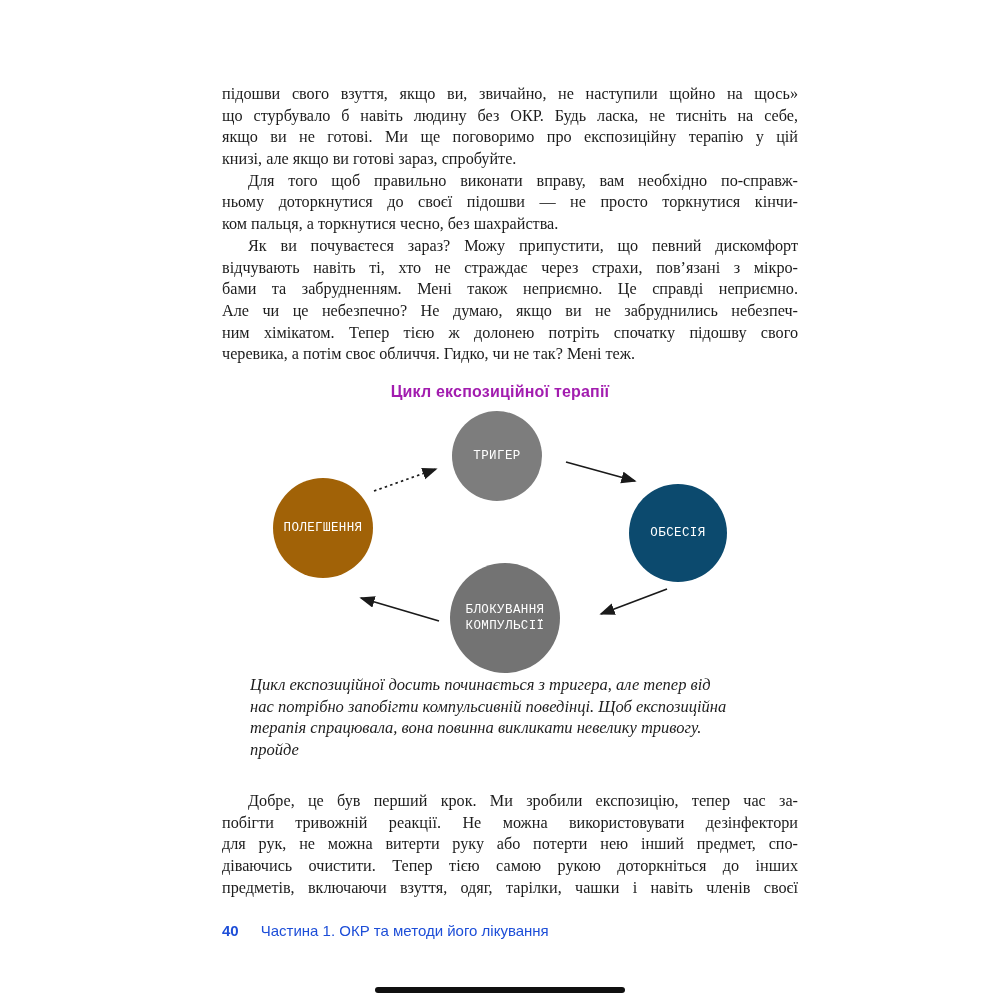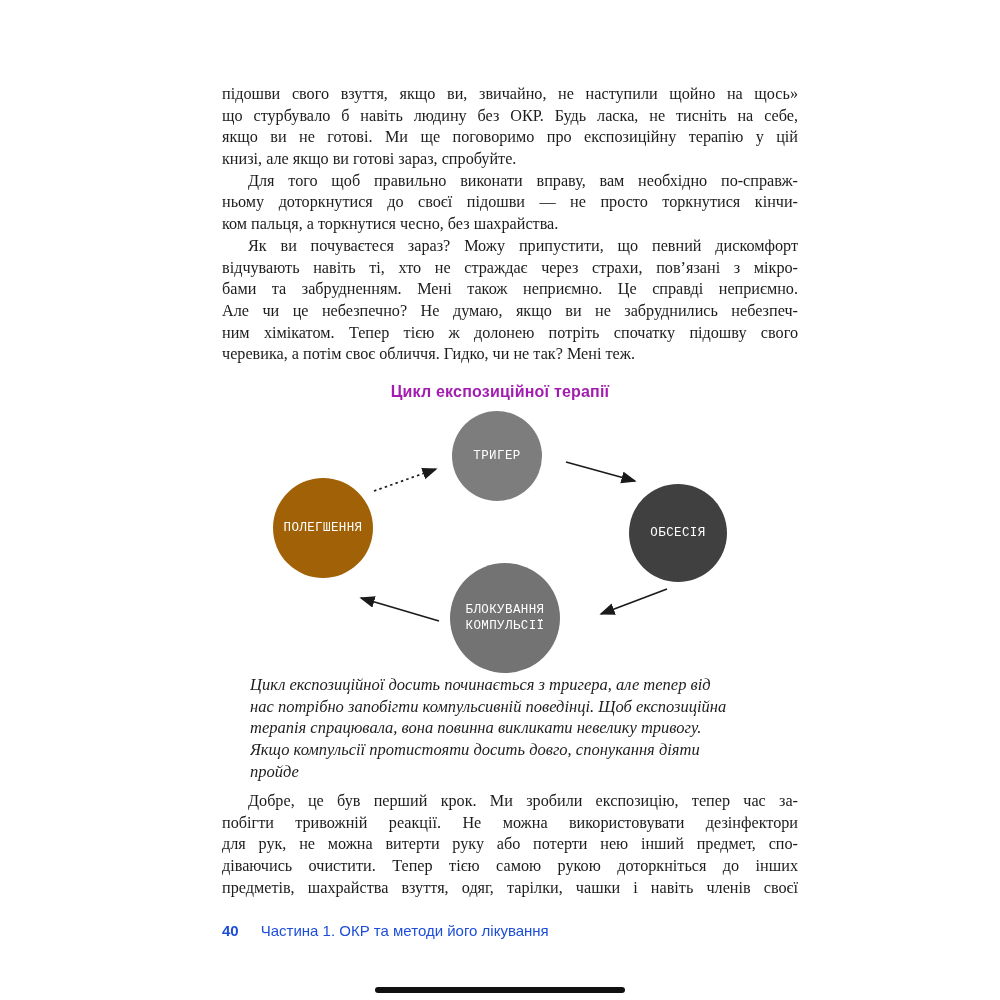--- a/index.html
+++ b/index.html
@@ -93,47 +93,46 @@
     </defs>
     <line x1="374" y1="491" x2="436" y2="469" stroke="#1a1a1a" stroke-width="1.7" stroke-dasharray="2.5 3.2" marker-end="url(#ah)" style="stroke: rgb(26, 26, 26);"></line>
     <line x1="566" y1="462" x2="635" y2="481" stroke="#1a1a1a" stroke-width="1.7" marker-end="url(#ah)" style="stroke: rgb(26, 26, 26);"></line>
     <line x1="667" y1="589" x2="601" y2="614" stroke="#1a1a1a" stroke-width="1.7" marker-end="url(#ah)" style="stroke: rgb(26, 26, 26);"></line>
     <line x1="439" y1="621" x2="361" y2="598" stroke="#1a1a1a" stroke-width="1.7" marker-end="url(#ah)" style="stroke: rgb(26, 26, 26);"></line>
   </svg>
 
   <div class="node node-trigger" style="background: rgb(125, 125, 125); color: rgb(255, 255, 255);">
     <span>ТРИГЕР</span>
   </div>
-  <div class="node node-obsession" style="background: #404040; color: rgb(255, 255, 255);">
+  <div class="node node-obsession" style="background: #0c4a6e; color: rgb(255, 255, 255);">
     <span>ОБСЕСІЯ</span>
   </div>
   <div class="node node-blocking" style="background: #737373; color: rgb(255, 255, 255);">
     <span>БЛОКУВАННЯ КОМПУЛЬСІЇ</span>
   </div>
   <div class="node node-relief" style="background: #a16207; color: rgb(255, 255, 255);">
     <span>ПОЛЕГШЕННЯ</span>
   </div>
 
   <div class="caption" style="color: rgb(28, 28, 28);">
       <div>
         <div class="line noJust">Цикл експозиційної досить починається з тригера, але тепер від</div>
         <div class="line noJust">нас потрібно запобігти компульсивній поведінці. Щоб експозиційна</div>
         <div class="line noJust">терапія спрацювала, вона повинна викликати невелику тривогу.</div>
-        <div class="line noJust">Якщо компульсії протистояти досить довго, спонукання діяти</div>
         <div class="line noJust">пройде</div>
       </div>
     </div>
 
   <div class="body-block pos-bottom" style="color: rgb(28, 28, 28);">
       <div>
         <div class="line indent">Добре, це був перший крок. Ми зробили експозицію, тепер час за-</div>
         <div class="line">побігти тривожній реакції. Не можна використовувати дезінфектори</div>
         <div class="line">для рук, не можна витерти руку або потерти нею інший предмет, спо-</div>
         <div class="line">діваючись очистити. Тепер тією самою рукою доторкніться до інших</div>
-        <div class="line">предметів, шахрайства взуття, одяг, тарілки, чашки і навіть членів своєї</div>
+        <div class="line">предметів, включаючи взуття, одяг, тарілки, чашки і навіть членів своєї</div>
       </div>
     </div>
 
   <div class="footer">
     <span class="pagenum">40</span><span class="chapter">Частина 1. ОКР та методи його лікування</span>
   </div>
 
   <div class="home-indicator"></div>
 
 </div>

